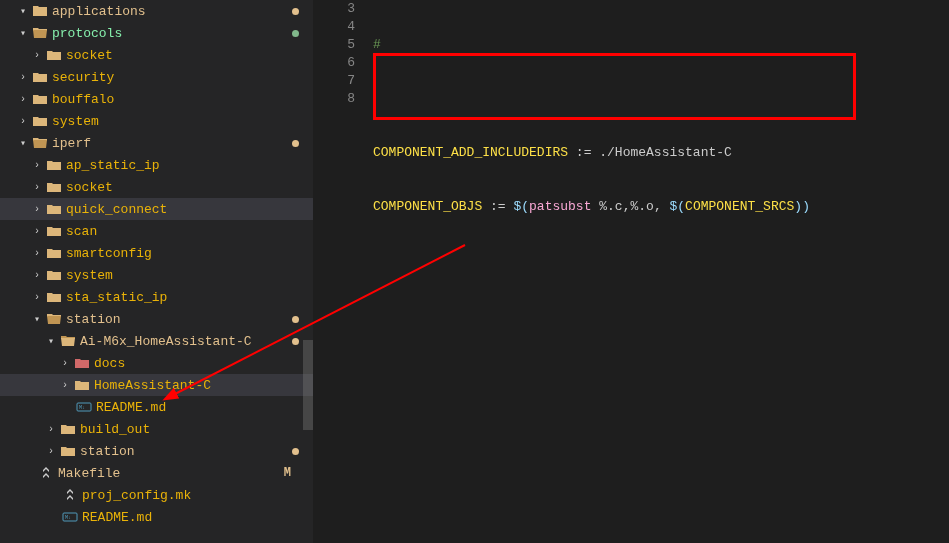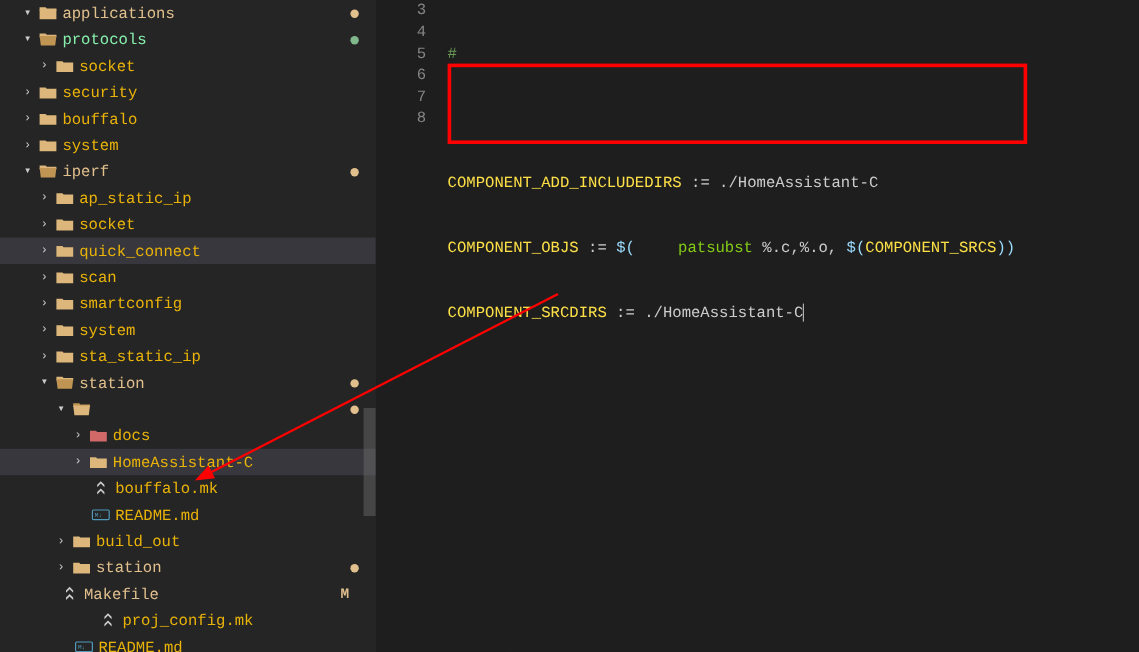--- a/index.html
+++ b/index.html
@@ -13,21 +13,21 @@
 .icon { width:16px; height:16px; display:inline-flex; align-items:center; justify-content:center; margin:0 4px 0 2px; }
 .label { color:#eab308; }
 .label.orange { color:#e2c08d; }
 .label.green { color:#86efac; }
 .dot-green { position:absolute; right:14px; width:7px; height:7px; border-radius:50%; background:#81b88b; }
 .dot-orange { position:absolute; right:14px; width:7px; height:7px; border-radius:50%; background:#e2c08d; }
 .m-badge { position:absolute; right:22px; color:#e2c08d; font-size:12px; font-weight:bold; }
 .gutter { position:absolute; left:0; top:0; width:60px; text-align:right; color:#858585; font-size:13px; line-height:18px; padding-right:18px; padding-top:0; }
 .code { position:absolute; left:60px; top:0; font-size:13px; line-height:18px; white-space:pre; }
 .kw-blue { color:#fde047; }
-.kw-yellow { color:#84cc16;margin-left:36px; }
+.kw-yellow { color:#f9a8d4; }
 .kw-cyan { color:#9cdcfe; }
 .comment { color:#6a9955; }
 .red-box { position:absolute; left:373px; top:53px; width:483px; height:67px; border:3px solid #ff0000; pointer-events:none; }
 .cursor { display:inline-block; width:1px; height:15px; background:#aeafad; vertical-align:middle; }
 .scrollbar { position:absolute; right:0; top:340px; width:10px; height:90px; background:rgba(121,121,121,0.4); border-radius:0; }
 svg.folder { width:16px; height:16px; }
 svg.arrow-annotation { position:absolute; pointer-events:none; }
 .code-line { height:18px; }
 </style>
 </head>
@@ -195,20 +195,21 @@
     </div>
 
     <div class="tree-row" style="padding-left:44px">
       <span class="chev">▾</span>
       <span class="icon">
           <svg class="folder" viewBox="0 0 16 16">
             <path fill="#c09553" d="M1 3h5l1 1h8v2H1z"></path>
             <path fill="#dcb67a" d="M1 5h14l-1 8H2z"></path>
           </svg>
         </span>
+      <span class="label orange">Ai-M6x_HomeAssistant-C</span>
       <span class="dot-orange"></span>
     </div>
 
     <div class="tree-row" style="padding-left:58px">
       <span class="chev">›</span>
       <span class="icon">
           <svg class="folder" viewBox="0 0 16 16">
             <path fill="#d16969" d="M1 4h5l1 1h8v8H1z"></path>
           </svg>
         </span>
@@ -218,28 +219,20 @@
     <div class="tree-row selected" style="padding-left:58px">
       <span class="chev">›</span>
       <span class="icon">
           <svg class="folder" viewBox="0 0 16 16">
             <path fill="#dcb67a" d="M1 4h5l1 1h8v8H1z"></path>
           </svg>
         </span>
       <span class="label">HomeAssistant-C</span>
     </div>
 
-    <div class="tree-row" style="padding-left:74px">
-      <span class="icon">
-          <svg viewBox="0 0 16 16" width="16" height="16">
-            <path fill="#ccc" d="M8 2l3 3v2l-3-3-3 3V5z M8 8l3 3v2l-3-3-3 3v-2z"></path>
-          </svg>
-        </span>
-      <span class="label">bouffalo.mk</span>
-    </div>
 
     <div class="tree-row" style="padding-left:74px">
       <span class="icon">
           <svg viewBox="0 0 16 16" width="16" height="16">
             <rect x="1" y="4" width="14" height="8" rx="1" fill="none" stroke="#519aba" stroke-width="1"></rect>
             <text x="3" y="10" font-size="5" fill="#519aba">M↓</text>
           </svg>
         </span>
       <span class="label">README.md</span>
     </div>
@@ -258,31 +251,31 @@
       <span class="chev">›</span>
       <span class="icon">
           <svg class="folder" viewBox="0 0 16 16">
             <path fill="#dcb67a" d="M1 4h5l1 1h8v8H1z"></path>
           </svg>
         </span>
       <span class="label orange">station</span>
       <span class="dot-orange"></span>
     </div>
 
-    <div class="tree-row" style="padding-left:48px">
+    <div class="tree-row" style="padding-left:36px">
       <span class="icon">
           <svg viewBox="0 0 16 16" width="16" height="16">
             <path fill="#ccc" d="M8 2l3 3v2l-3-3-3 3V5z M8 8l3 3v2l-3-3-3 3v-2z"></path>
           </svg>
         </span>
       <span class="label orange">Makefile</span>
       <span class="m-badge">M</span>
     </div>
 
-    <div class="tree-row" style="padding-left:80px">
+    <div class="tree-row" style="padding-left:60px">
       <span class="icon">
           <svg viewBox="0 0 16 16" width="16" height="16">
             <path fill="#ccc" d="M8 2l3 3v2l-3-3-3 3V5z M8 8l3 3v2l-3-3-3 3v-2z"></path>
           </svg>
         </span>
       <span class="label">proj_config.mk</span>
     </div>
 
     <div class="tree-row" style="padding-left:60px">
       <span class="icon">
@@ -304,21 +297,20 @@
       <div>5</div>
       <div>6</div>
       <div>7</div>
       <div>8</div>
     </div>
     <div class="code">
       <div class="code-line"><span class="comment">#</span></div>
       <div class="code-line"></div>
       <div class="code-line"><span class="kw-blue">COMPONENT_ADD_INCLUDEDIRS</span><span> := ./HomeAssistant-C</span></div>
       <div class="code-line"><span class="kw-blue">COMPONENT_OBJS</span><span> := </span><span class="kw-cyan">$(</span><span class="kw-yellow">patsubst</span><span> %.c,%.o, </span><span class="kw-cyan">$(</span><span class="kw-blue">COMPONENT_SRCS</span><span class="kw-cyan">)</span><span class="kw-cyan">)</span></div>
-      <div class="code-line"><span class="kw-blue">COMPONENT_SRCDIRS</span><span> := ./HomeAssistant-C</span><span class="cursor"></span></div>
     </div>
   </div>
 </div>
 
 <div class="red-box"></div>
 
 <svg class="arrow-annotation" style="left:155px; top:240px;" width="320" height="170">
   <defs>
     <marker id="arrowhead" markerWidth="10" markerHeight="10" refX="2" refY="3" orient="auto">
       <polygon points="0 0, 8 3, 0 6" fill="#ff0000"></polygon>

